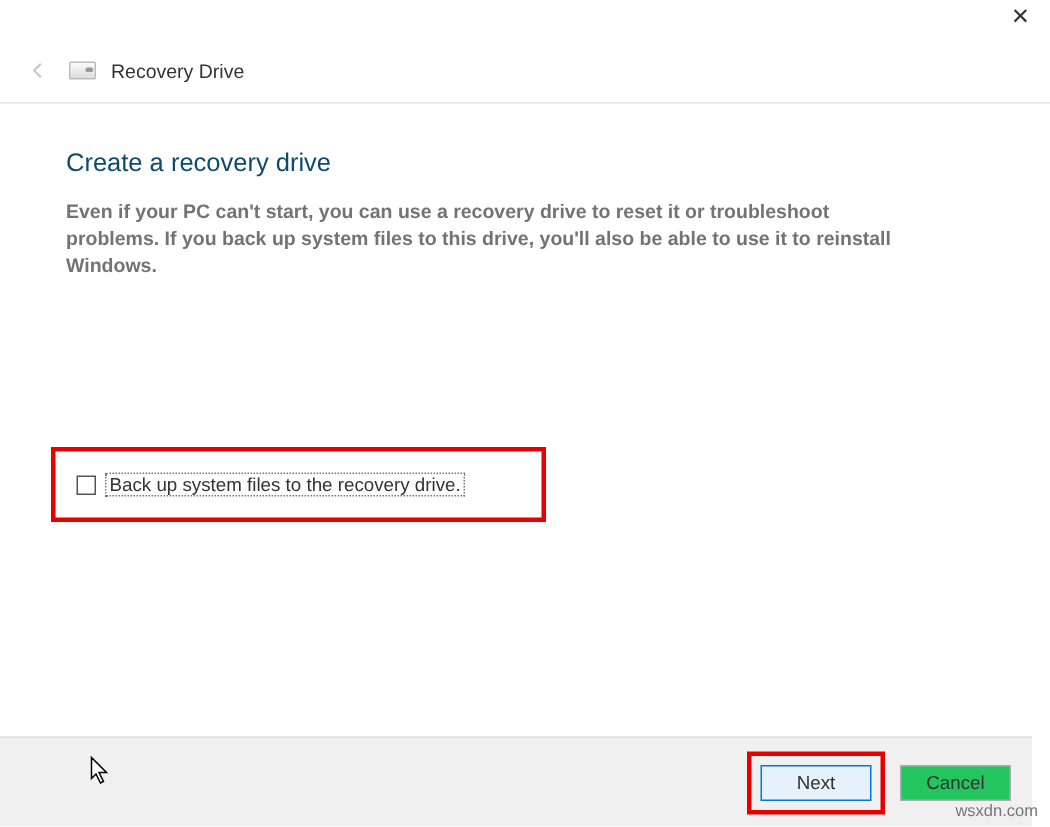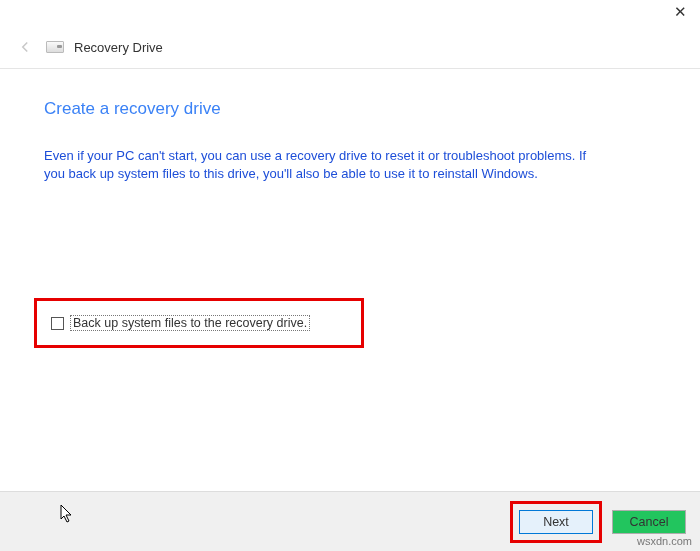--- a/index.html
+++ b/index.html
@@ -62,30 +62,31 @@
       border-radius:1px;
     }
     .header-title {
       font-size: 13px;
       color: #333;
     }
     .content {
       padding: 30px 44px 0 44px;
     }
     .page-heading {
-      color: #3b82f6;
+      color: #0c4a6e;
       font-size: 17px;
       font-weight: 400;
-      margin-bottom: 28px;
+      margin-bottom: 13px;
     }
     .description {
       font-size: 13px;
-      color: #1d4ed8;
+      color: #737373;
       line-height: 1.4;
       max-width: 560px;
+      font-weight: bold;
     }
     .highlight-box {
       position: absolute;
       left: 34px;
       top: 298px;
       width: 330px;
       height: 50px;
       border: 3px solid #e60000;
       display: flex;
       align-items: center;
@@ -105,21 +106,21 @@
     }
     .checkbox-label {
       font-size: 12.5px;
       color: #333;
       border: 1px dotted #777;
       padding: 0 2px;
     }
     .footer {
       position: absolute;
       left: 0;
-      right: 0;
+      right: 12px;
       bottom: 0;
       height: 60px;
       background: #f0f0f0;
       border-top: 1px solid #ddd;
       display: flex;
       justify-content: flex-end;
       align-items: center;
       padding-right: 14px;
       gap: 10px;
     }

